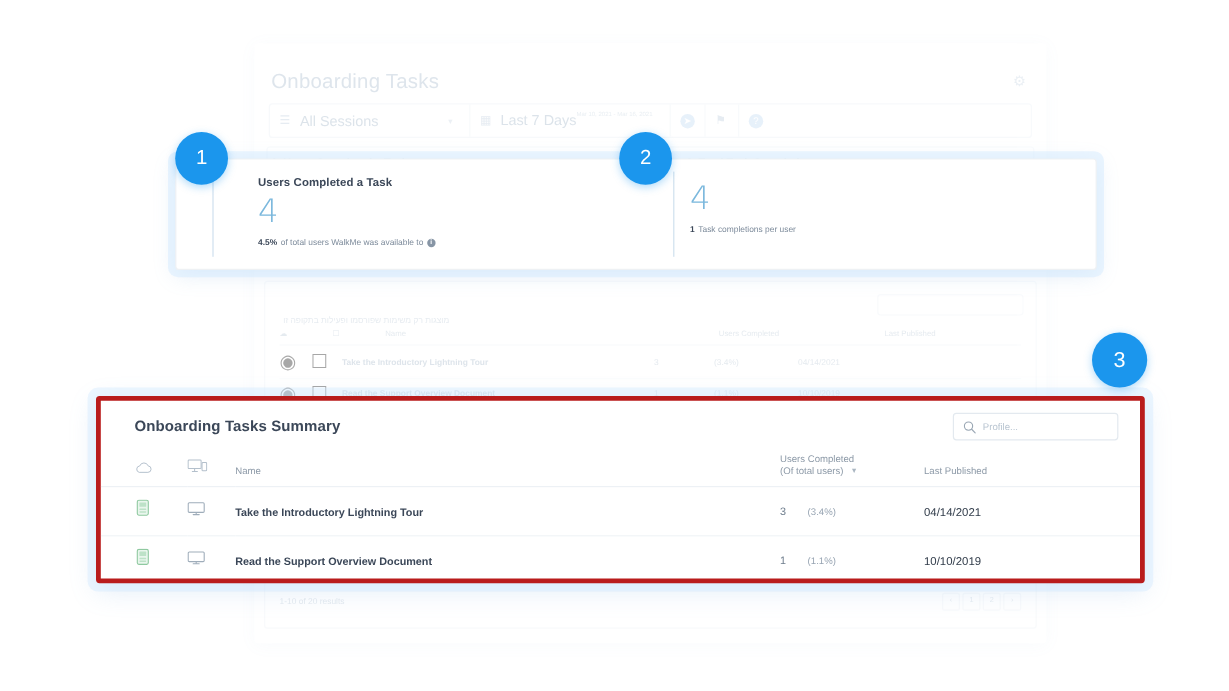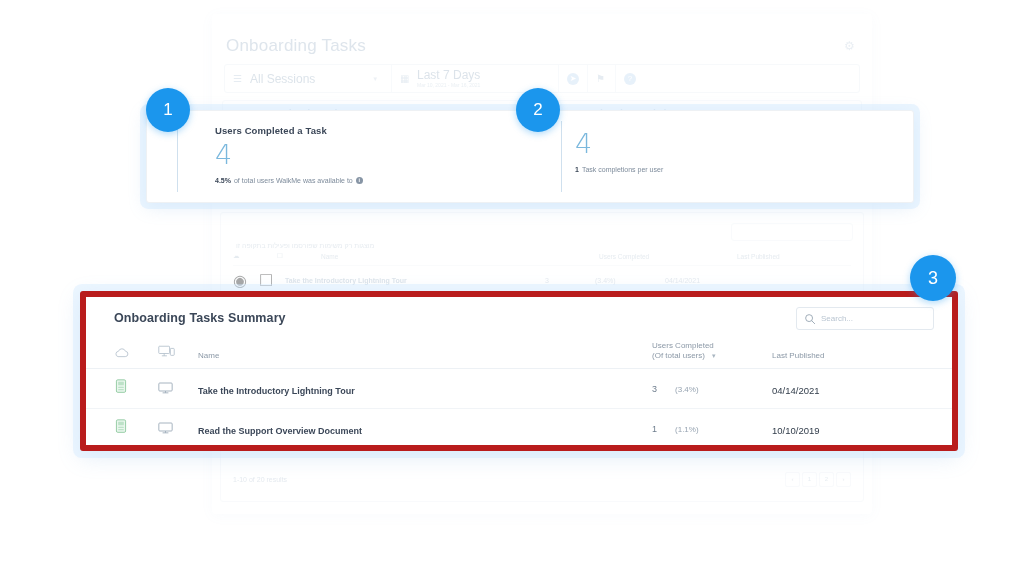--- a/index.html
+++ b/index.html
@@ -3,21 +3,21 @@
 <meta charset="utf-8">
 <style>
   html,body{margin:0;padding:0;}
   body{
     width:1024px;height:576px;overflow:hidden;
     background:#ffffff;
     font-family:"Liberation Sans","DejaVu Sans",sans-serif;
     position:relative;
     -webkit-font-smoothing:antialiased;
   }
-  .stage{position:absolute;inset:0;}
+  .stage{position:absolute;inset:0;margin-top:22px;}
 
   
   .bg-app{
     position:absolute;left:212px;top:14px;width:660px;height:500px;
     background:#ffffff;
     border-radius:3px;
     box-shadow:0 2px 14px rgba(120,160,210,.13);
     opacity:.34;
     filter:blur(.35px);
     overflow:hidden;
@@ -114,22 +114,22 @@
     margin-top:9px;font-size:7px;color:#7d8b9b;display:flex;align-items:center;gap:3px;
   }
   .metric-sub b{color:#3b4758;font-weight:700;}
   .info-dot{
     width:7px;height:7px;border-radius:50%;background:#8795a5;color:#fff;
     font-size:5.5px;line-height:7px;text-align:center;font-weight:700;display:inline-block;
   }
 
   
   .summary-panel{
-    position:absolute;left:80px;top:291px;width:866px;height:148px;
-    background:#ffffff;border:6px solid #b91c1c;border-radius:3px;
+    position:absolute;left:80px;top:308px;width:866px;height:148px;
+    background:#ffffff;border:4px solid #b91c1c;border-radius:3px;
     box-shadow:0 0 0 7px rgba(208,233,255,.40), 0 6px 22px rgba(125,175,225,.22);
     overflow:hidden;
   }
   .summary-head{
     position:relative;height:44px;
   }
   .summary-title{
     position:absolute;left:28px;top:14px;
     font-size:12.5px;font-weight:700;color:#3b4758;letter-spacing:.1px;
   }
@@ -188,21 +188,21 @@
     <div class="bg-gear">⚙</div>
 
     <div class="bg-filterbar">
       <div class="bg-chip sep" style="width:150px;">
         <span class="bg-ico">☰</span>
         <span class="bg-txt b">All Sessions</span>
         <span class="bg-caret">▾</span>
       </div>
       <div class="bg-chip sep" style="width:150px;">
         <span class="bg-ico">▦</span>
-        <span style="display:flex;flex-direction:column;line-height:1.15;">
+        <span style="display:flex;flex-direction:row;line-height:1.15;">
           <span class="bg-txt b">Last 7 Days</span>
           <span class="bg-txt s">Mar 10, 2021 - Mar 16, 2021</span>
         </span>
       </div>
       <div class="bg-chip sep">
         <span class="bg-dotbtn">➤</span>
       </div>
       <div class="bg-chip sep">
         <span class="bg-ico">⚑</span>
       </div>
@@ -293,21 +293,21 @@
   <div class="summary-panel">
 
     <div class="summary-head">
       <div class="summary-title">Onboarding Tasks Summary</div>
 
       <div class="search-box">
         <svg class="sicon" width="12" height="12" viewBox="0 0 16 16">
           <circle cx="6.8" cy="6.8" r="4.6" fill="none" stroke="#9aa7b4" stroke-width="1.25"></circle>
           <line x1="10.3" y1="10.3" x2="14.2" y2="14.2" stroke="#9aa7b4" stroke-width="1.25" stroke-linecap="round"></line>
         </svg>
-        <span class="search-ph">Search...</span>
+        <span class="search-ph">Profile...</span>
       </div>
     </div>
 
     <table class="sum">
       <thead>
         <tr>
           <th class="c-cloud">
             <svg width="15" height="11" viewBox="0 0 20 14">
               <path d="M5.4 12.5h9.6a3.6 3.6 0 0 0 .3-7.18A5 5 0 0 0 5.9 5.4a3.6 3.6 0 0 0-.5 7.1z" fill="none" stroke="#b4c0cc" stroke-width="1.1" stroke-linejoin="round"></path>
             </svg>

